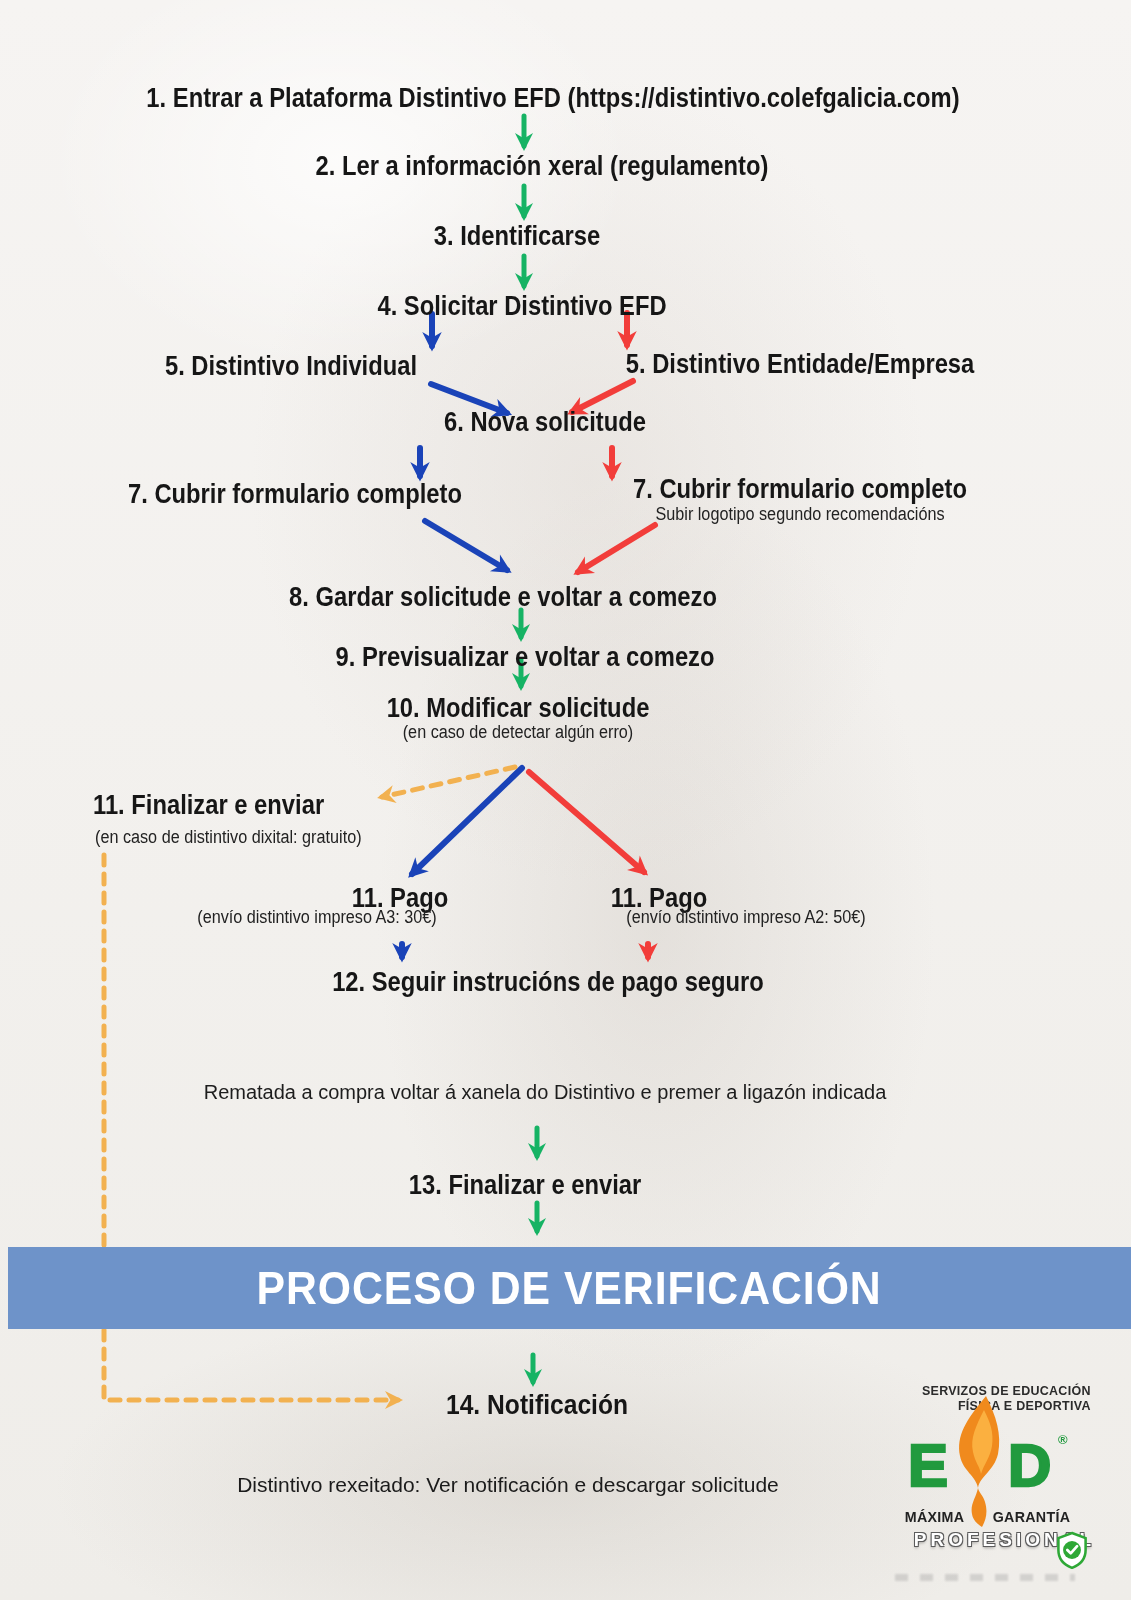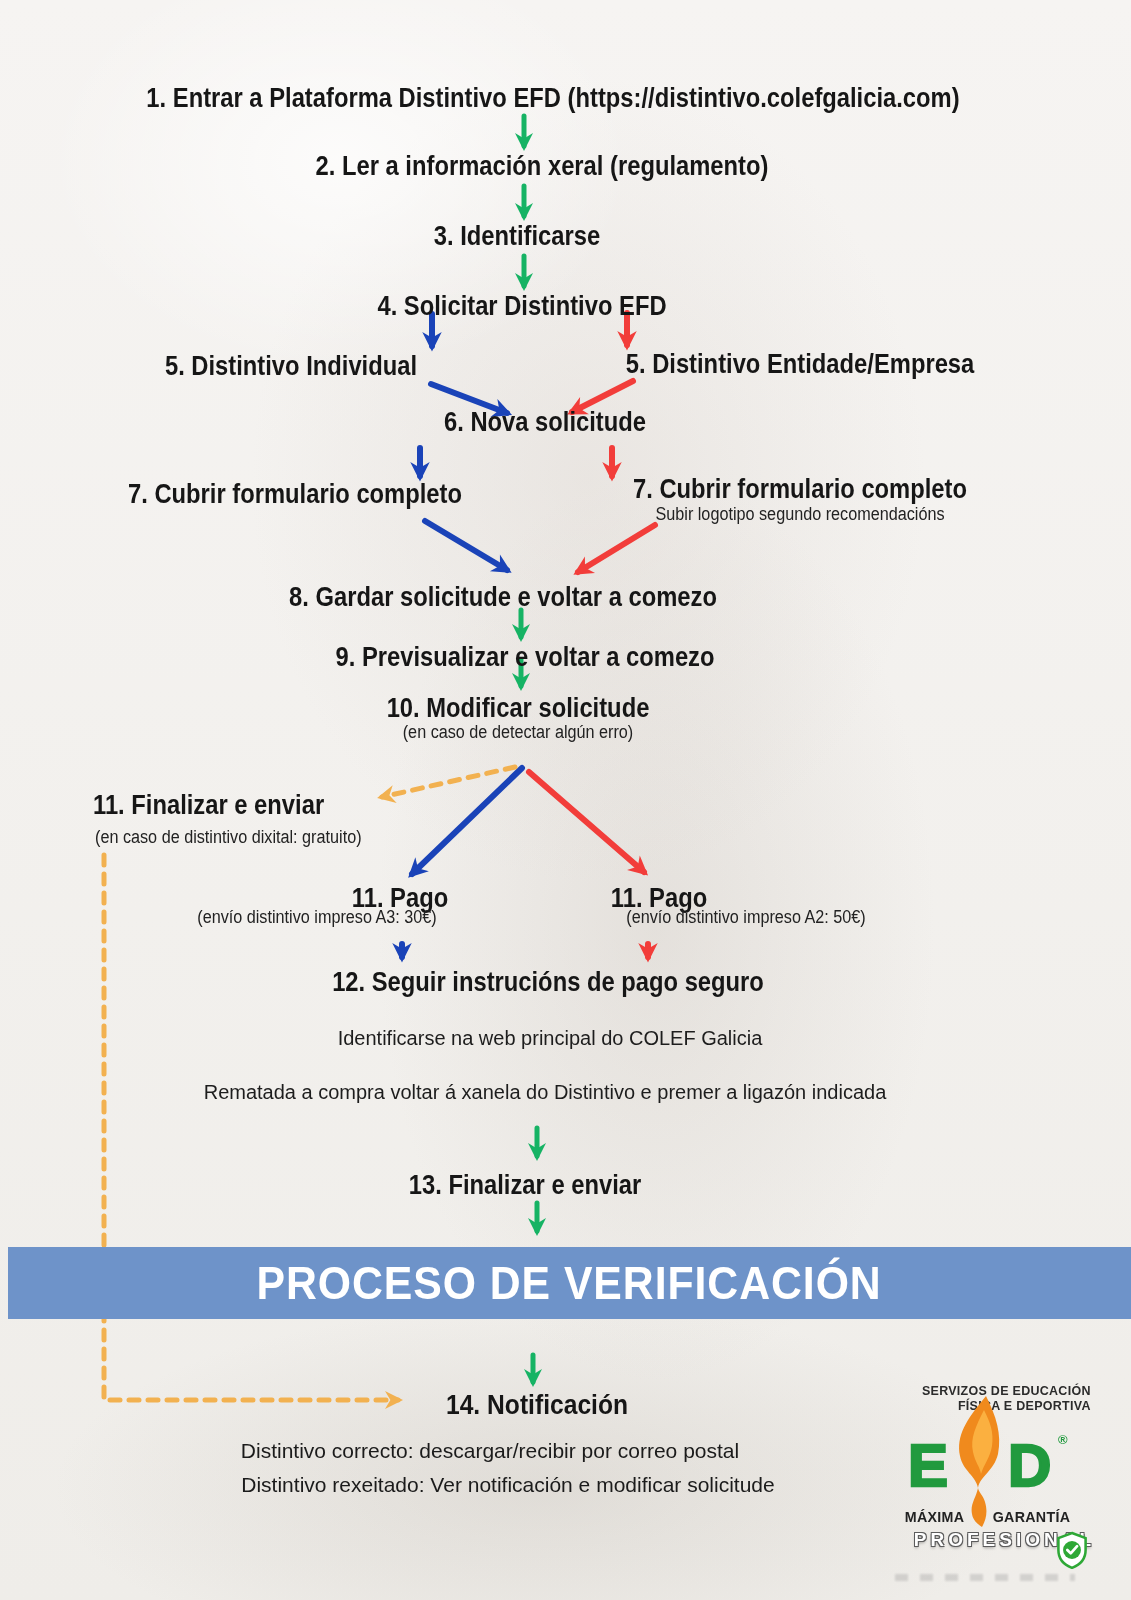--- a/index.html
+++ b/index.html
@@ -35,21 +35,21 @@
     font-weight:normal;color:#1d1d1d;font-size:20px;
     transform:translateX(-50%);
   }
   .outcome{
     position:absolute;white-space:nowrap;line-height:1.05;
     font-weight:normal;color:#1b1b1b;font-size:21px;
     transform:translateX(-50%);
   }
   .arrows{position:absolute;left:0;top:0;}
   .banner{
-    position:absolute;left:8px;right:0;top:1247px;height:72px;
+    position:absolute;left:8px;right:0;top:1247px;height:82px;
     background:#6e93c9;display:flex;align-items:center;justify-content:center;
   }
   .banner-text{
     color:#ffffff;font-weight:bold;font-size:46px;letter-spacing:1px;
     transform:scaleX(.93);white-space:nowrap;
   }
   
   .logo{position:absolute;left:880px;top:1384px;width:215px;text-align:right;}
   .logo-tagline{
     font-weight:bold;color:#2b2b2b;font-size:13px;line-height:1.15;
@@ -144,31 +144,29 @@
   <div class="step" style="left:525px;top:643px">9. Previsualizar e voltar a comezo</div>
   <div class="step" style="left:518px;top:694px">10. Modificar solicitude</div>
   <div class="substep" style="left:518px;top:723px">(en caso de detectar algún erro)</div>
   <div class="step align-left" style="left:93px;top:791px">11. Finalizar e enviar</div>
   <div class="substep align-left" style="left:95px;top:828px">(en caso de distintivo dixital: gratuito)</div>
   <div class="step" style="left:400px;top:884px">11. Pago</div>
   <div class="substep" style="left:317px;top:908px">(envío distintivo impreso A3: 30€)</div>
   <div class="step" style="left:659px;top:884px">11. Pago</div>
   <div class="substep" style="left:746px;top:908px">(envío distintivo impreso A2: 50€)</div>
   <div class="step" style="left:548px;top:968px">12. Seguir instrucións de pago seguro</div>
-  <div class="note" style="left:550px;top:1028px">Identificarse na web principal do COLEF Galicia</div>
   <div class="note" style="left:545px;top:1082px">Rematada a compra voltar á xanela do Distintivo e premer a ligazón indicada</div>
   <div class="step" style="left:525px;top:1171px">13. Finalizar e enviar</div>
 
   <div class="banner">
     <div class="banner-text">PROCESO DE VERIFICACIÓN</div>
   </div>
 
   <div class="step" style="left:537px;top:1390px;font-size:28px">14. Notificación</div>
-  <div class="outcome" style="left:490px;top:1440px">Distintivo correcto: descargar/recibir por correo postal</div>
-  <div class="outcome" style="left:508px;top:1474px">Distintivo rexeitado: Ver notificación e modificar solicitude</div>
+  <div class="outcome" style="left:508px;top:1474px">Distintivo rexeitado: Ver notificación e descargar solicitude</div>
 
   <div class="logo">
     <div class="logo-tagline">
       <div>SERVIZOS DE EDUCACIÓN</div>
       <div>FÍSICA E DEPORTIVA</div>
     </div>
     <div class="efd-row">
       <span class="efd-letter efd-e">E</span>
       <svg class="efd-flame" width="66" height="134" viewBox="0 0 66 134">
         <path d="M40,2 C20,26 10,42 14,62 C17,77 30,82 32,94 C34,82 48,77 52,60 C56,40 50,22 40,2 Z" fill="#f08a1d"></path>

